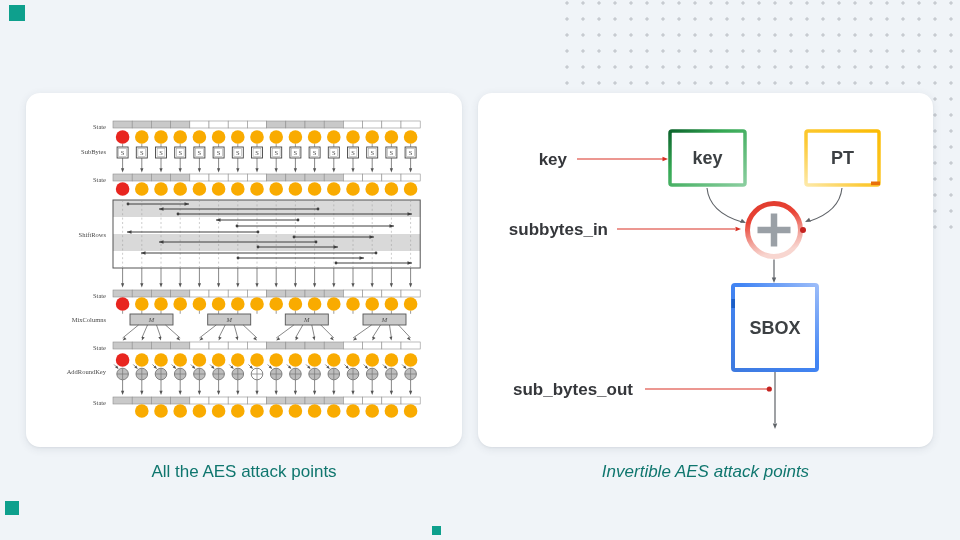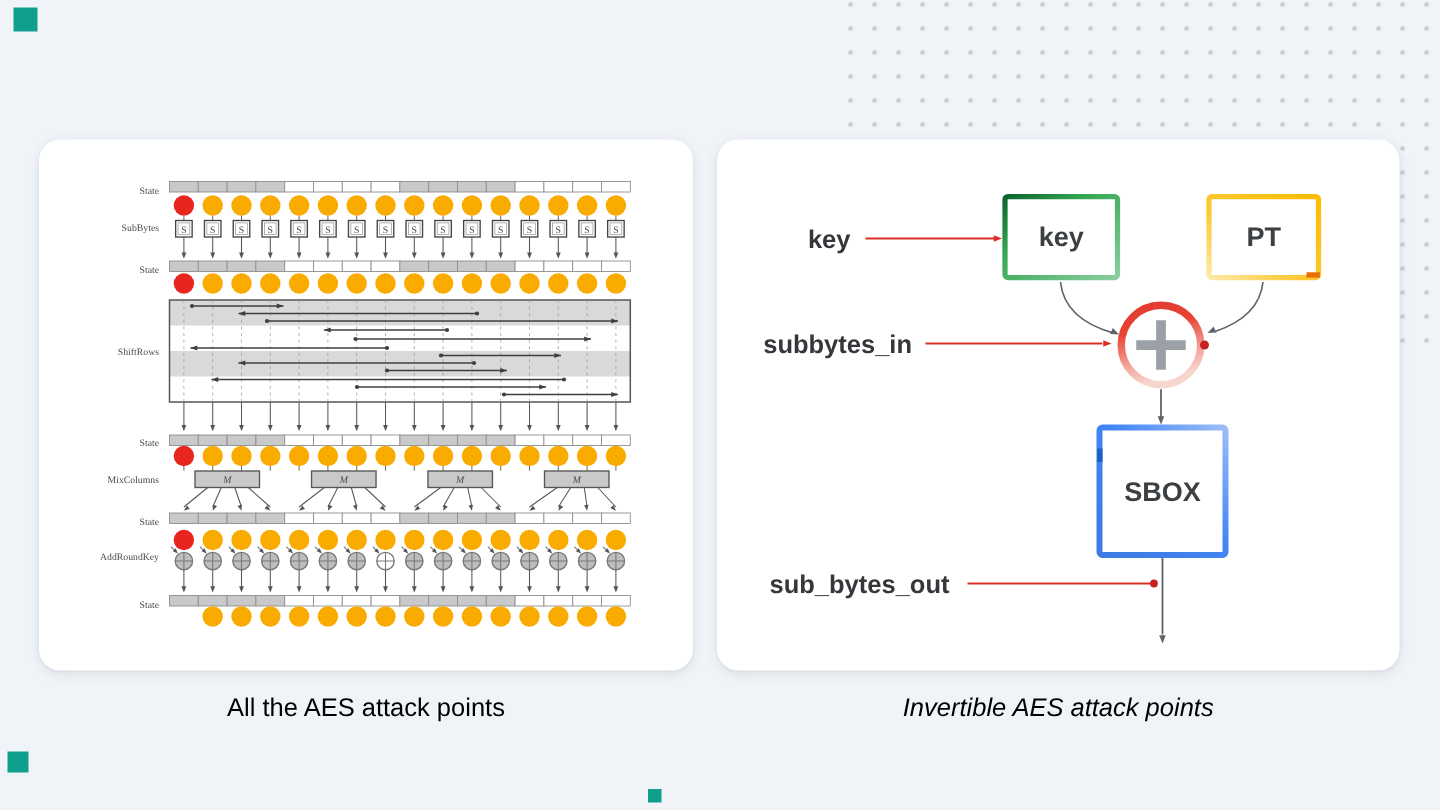--- a/index.html
+++ b/index.html
@@ -21,21 +21,21 @@
   .card{
     position:absolute;top:93px;height:354px;background:#ffffff;border-radius:14px;
     box-shadow:0 2px 8px rgba(50,60,80,0.10), 0 1px 2px rgba(50,60,80,0.06);
     z-index:2;
   }
   .card-left{left:26px;width:436px;}
   .card-right{left:478px;width:455px;}
   .card svg{position:absolute;left:0;top:0;}
   .caption{
     position:absolute;top:462px;text-align:center;
-    font-size:17px;color:#000000;z-index:2;
+    font-size:17px;color:#0f766e;z-index:2;
   }
   .caption-left{left:26px;width:436px;}
   .caption-right{left:478px;width:455px;font-style:italic;}
   text{user-select:none;}
   .ptr-label{font-weight:700;font-size:17px;fill:#35373b;font-family:"Liberation Sans",sans-serif;}
   .node-label{font-weight:700;font-size:18px;fill:#3c4043;font-family:"Liberation Sans",sans-serif;}
   .diag-label{font-size:6.5px;fill:#4a4a4a;font-family:"Liberation Serif",serif;}
 </style>
 </head>
 <body>

